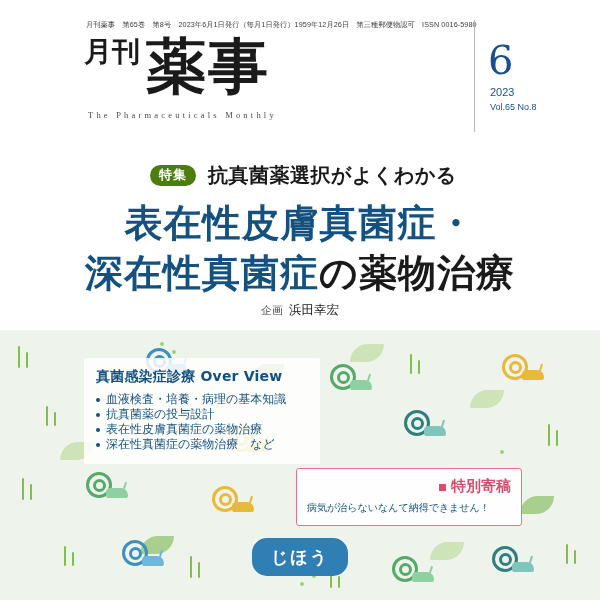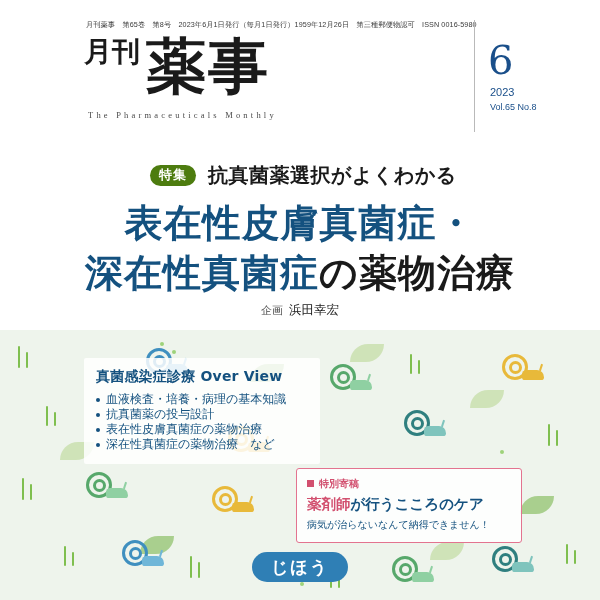--- a/index.html
+++ b/index.html
@@ -248,24 +248,25 @@
     top: 138px;
     width: 226px;
     background: rgba(255,255,255,0.88);
     border: 1px solid #e3738f;
     border-radius: 3px;
     padding: 8px 10px 10px 10px;
     box-sizing: border-box;
   }
   .special-kicker {
     font-family: "DejaVu Sans", sans-serif;
-    font-size: 10px;
+    font-size: 15px;
     color: #d2506f;
     font-weight: bold;
     margin-bottom: 4px;
+    text-align: right;
   }
   .special-kicker .sq {
     display: inline-block;
     width: 7px; height: 7px;
     background: #d2506f;
     margin-right: 5px;
   }
   .special-title {
     font-family: "DejaVu Sans", sans-serif;
     font-size: 14.5px;
@@ -278,23 +279,23 @@
     font-family: "DejaVu Sans", sans-serif;
     font-size: 10px;
     color: #14517f;
     line-height: 15px;
     margin-top: 3px;
   }
 
   .publisher {
     position: absolute;
     left: 252px;
-    top: 222px;
+    top: 208px;
     width: 96px;
-    height: 30px;
+    height: 38px;
     background: #2f7fb5;
     border-radius: 15px;
     color: #ffffff;
     font-family: "DejaVu Sans", sans-serif;
     font-size: 17px;
     font-weight: bold;
     letter-spacing: 2px;
     display: flex;
     align-items: center;
     justify-content: center;
@@ -492,22 +493,19 @@
         <li>抗真菌薬の投与設計</li>
         <li>表在性皮膚真菌症の薬物治療</li>
         <li>深在性真菌症の薬物治療　など</li>
       </ul>
     </div>
 
     <div class="special-box">
       <div class="special-kicker">
         <span class="sq"></span><span>特別寄稿</span>
       </div>
-      <div class="special-title">
-        <span class="pink">薬剤師</span><span>が行うこころのケア</span>
-      </div>
       <div class="special-sub">病気が治らないなんて納得できません！</div>
     </div>
 
     <div class="publisher">じほう</div>
   </div>
 
 </div>
 
 </body></html>

